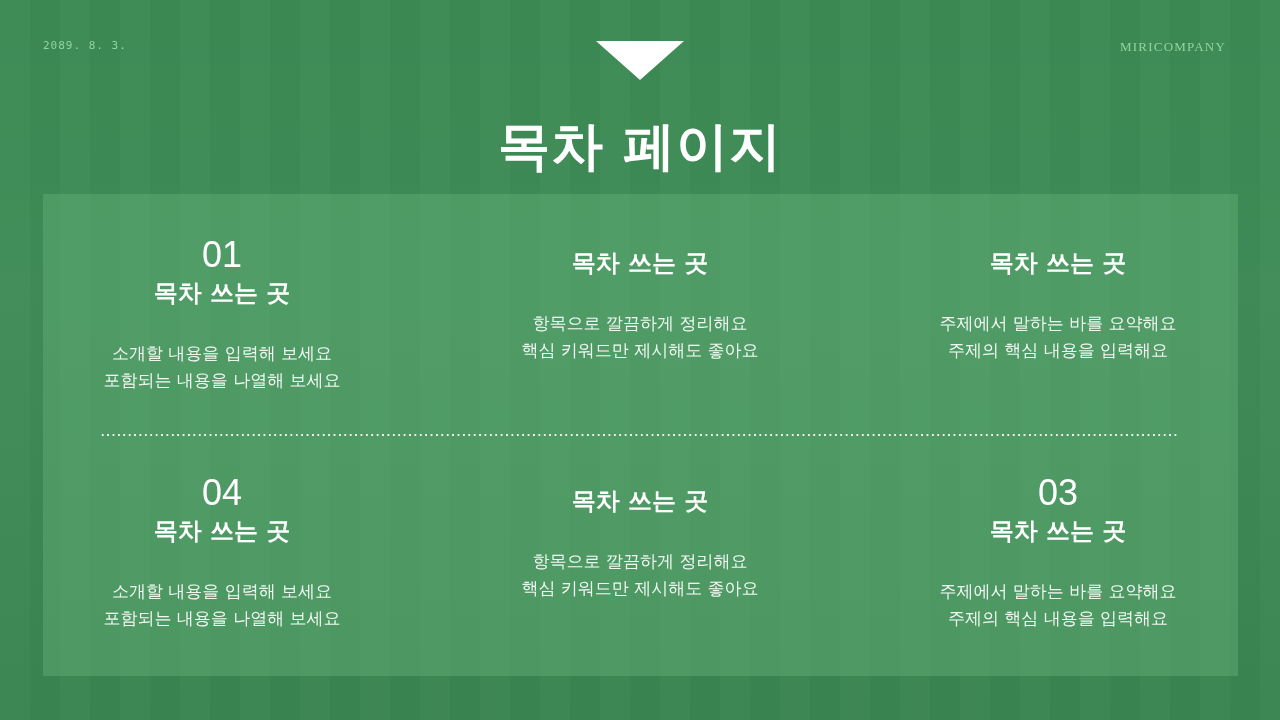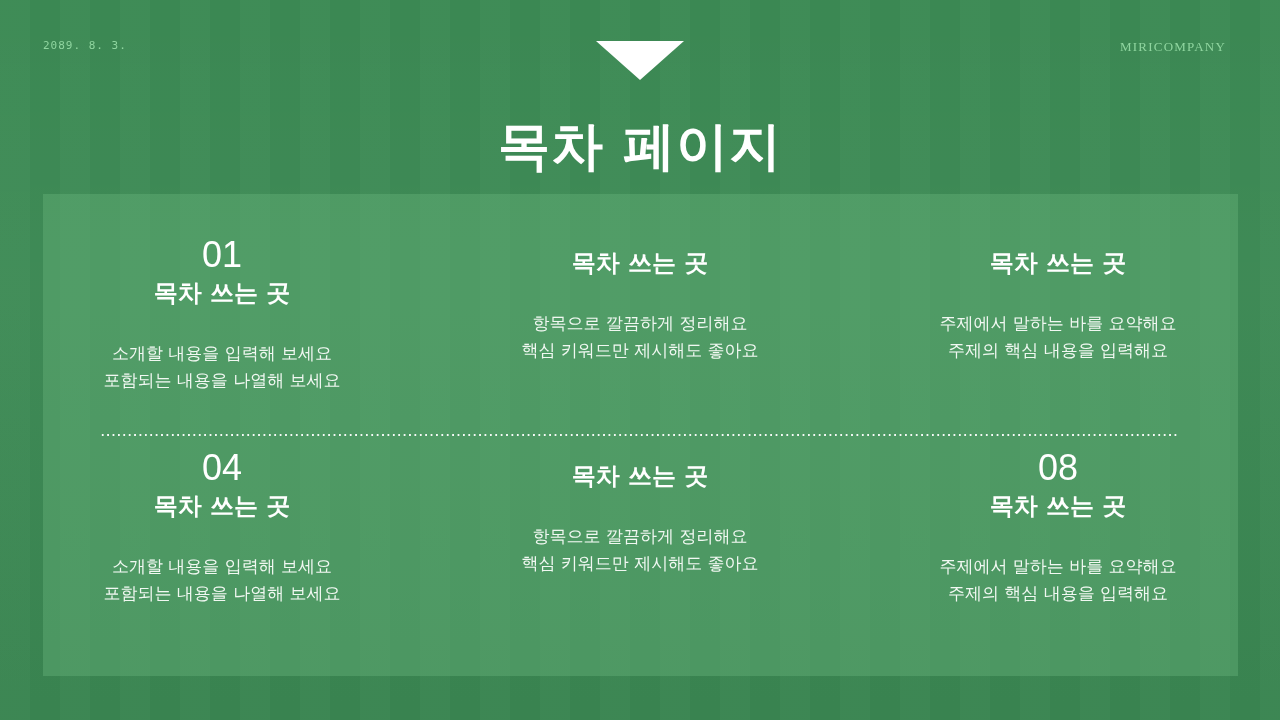--- a/index.html
+++ b/index.html
@@ -70,21 +70,21 @@
   }
   .item .desc {
     margin-top: 32px;
     font-size: 17px; line-height: 27px;
     color: #f1f8f2;
   }
   .col1 { left: 42px; }
   .col2 { left: 460px; }
   .col3 { left: 878px; }
   .row1 { top: 240px; }
-  .row2 { top: 453px; }
+  .row2 { top: 478px; }
 </style>
 </head>
 <body>
 
 <div class="bg-texture"></div>
 
 <div class="date">2089. 8. 3.</div>
 <div class="company">MIRICOMPANY</div>
 
 <div class="triangle"></div>
@@ -129,19 +129,19 @@
 
 <div class="item col2 row2">
   <div class="heading">목차 쓰는 곳</div>
   <div class="desc">
     <div>항목으로 깔끔하게 정리해요</div>
     <div>핵심 키워드만 제시해도 좋아요</div>
   </div>
 </div>
 
 <div class="item col3 row2">
-  <div class="num">08</div>
+  <div class="num">03</div>
   <div class="heading">목차 쓰는 곳</div>
   <div class="desc">
     <div>주제에서 말하는 바를 요약해요</div>
     <div>주제의 핵심 내용을 입력해요</div>
   </div>
 </div>
 
 </body></html>

